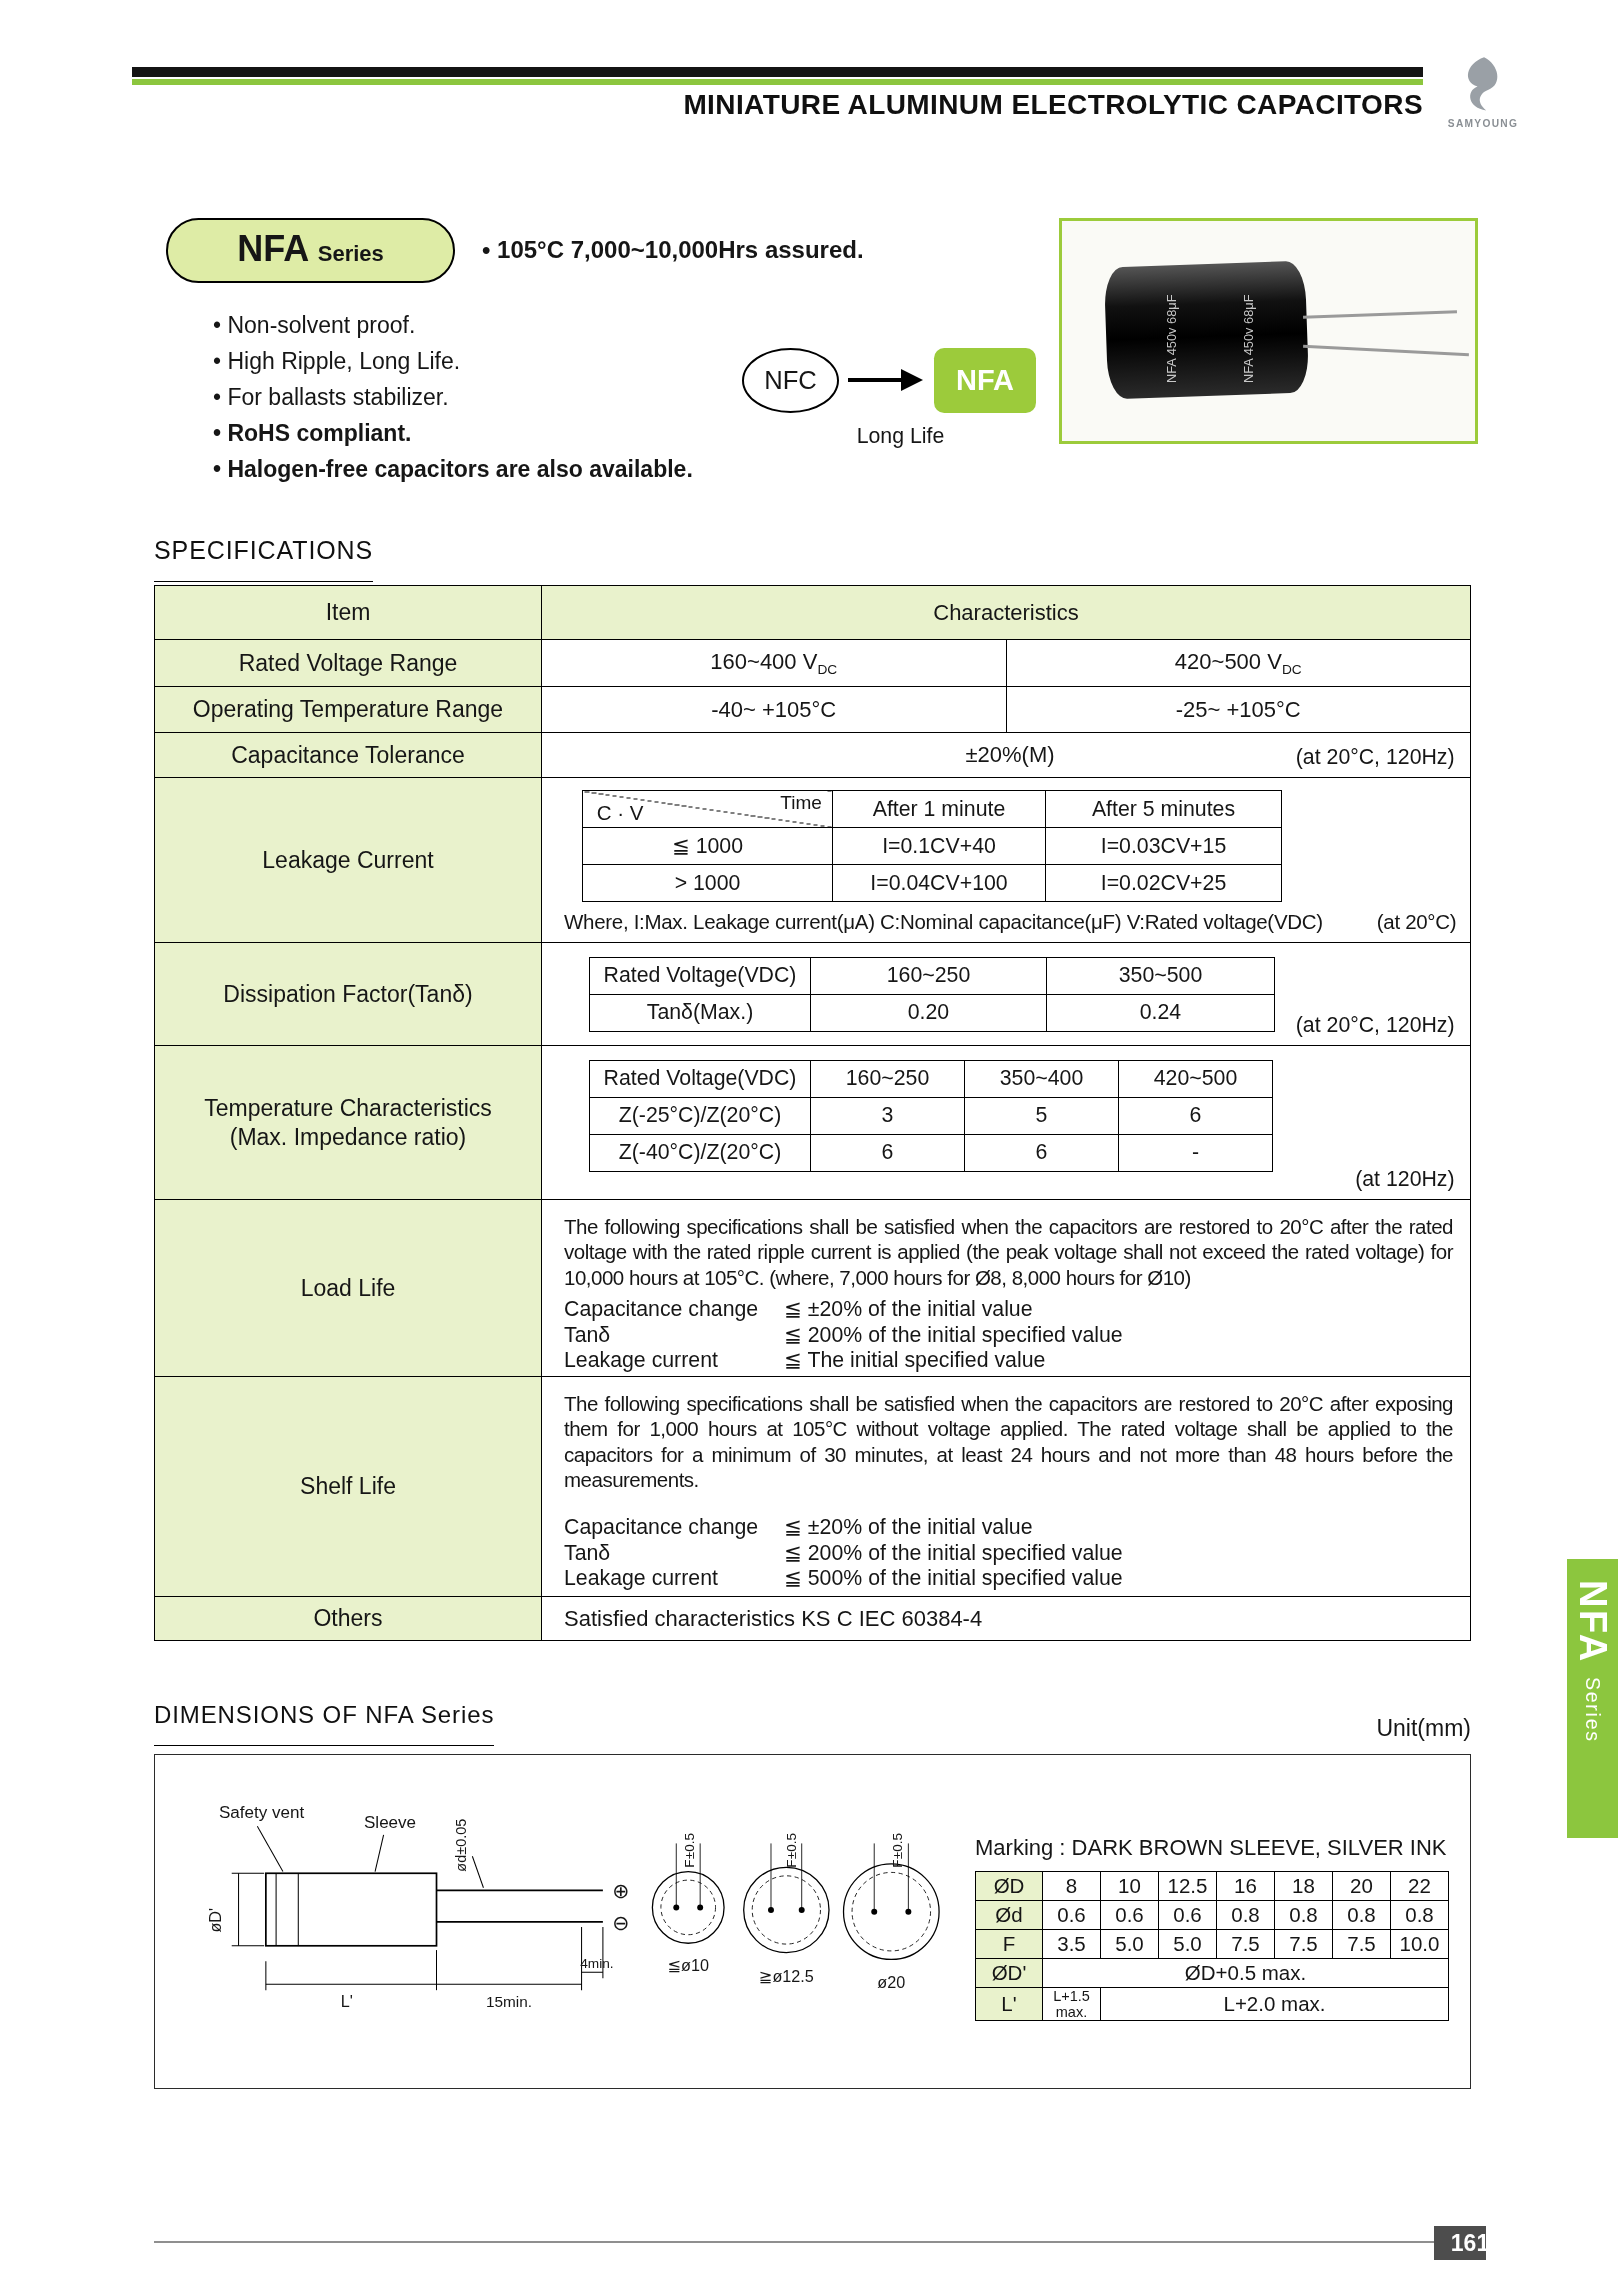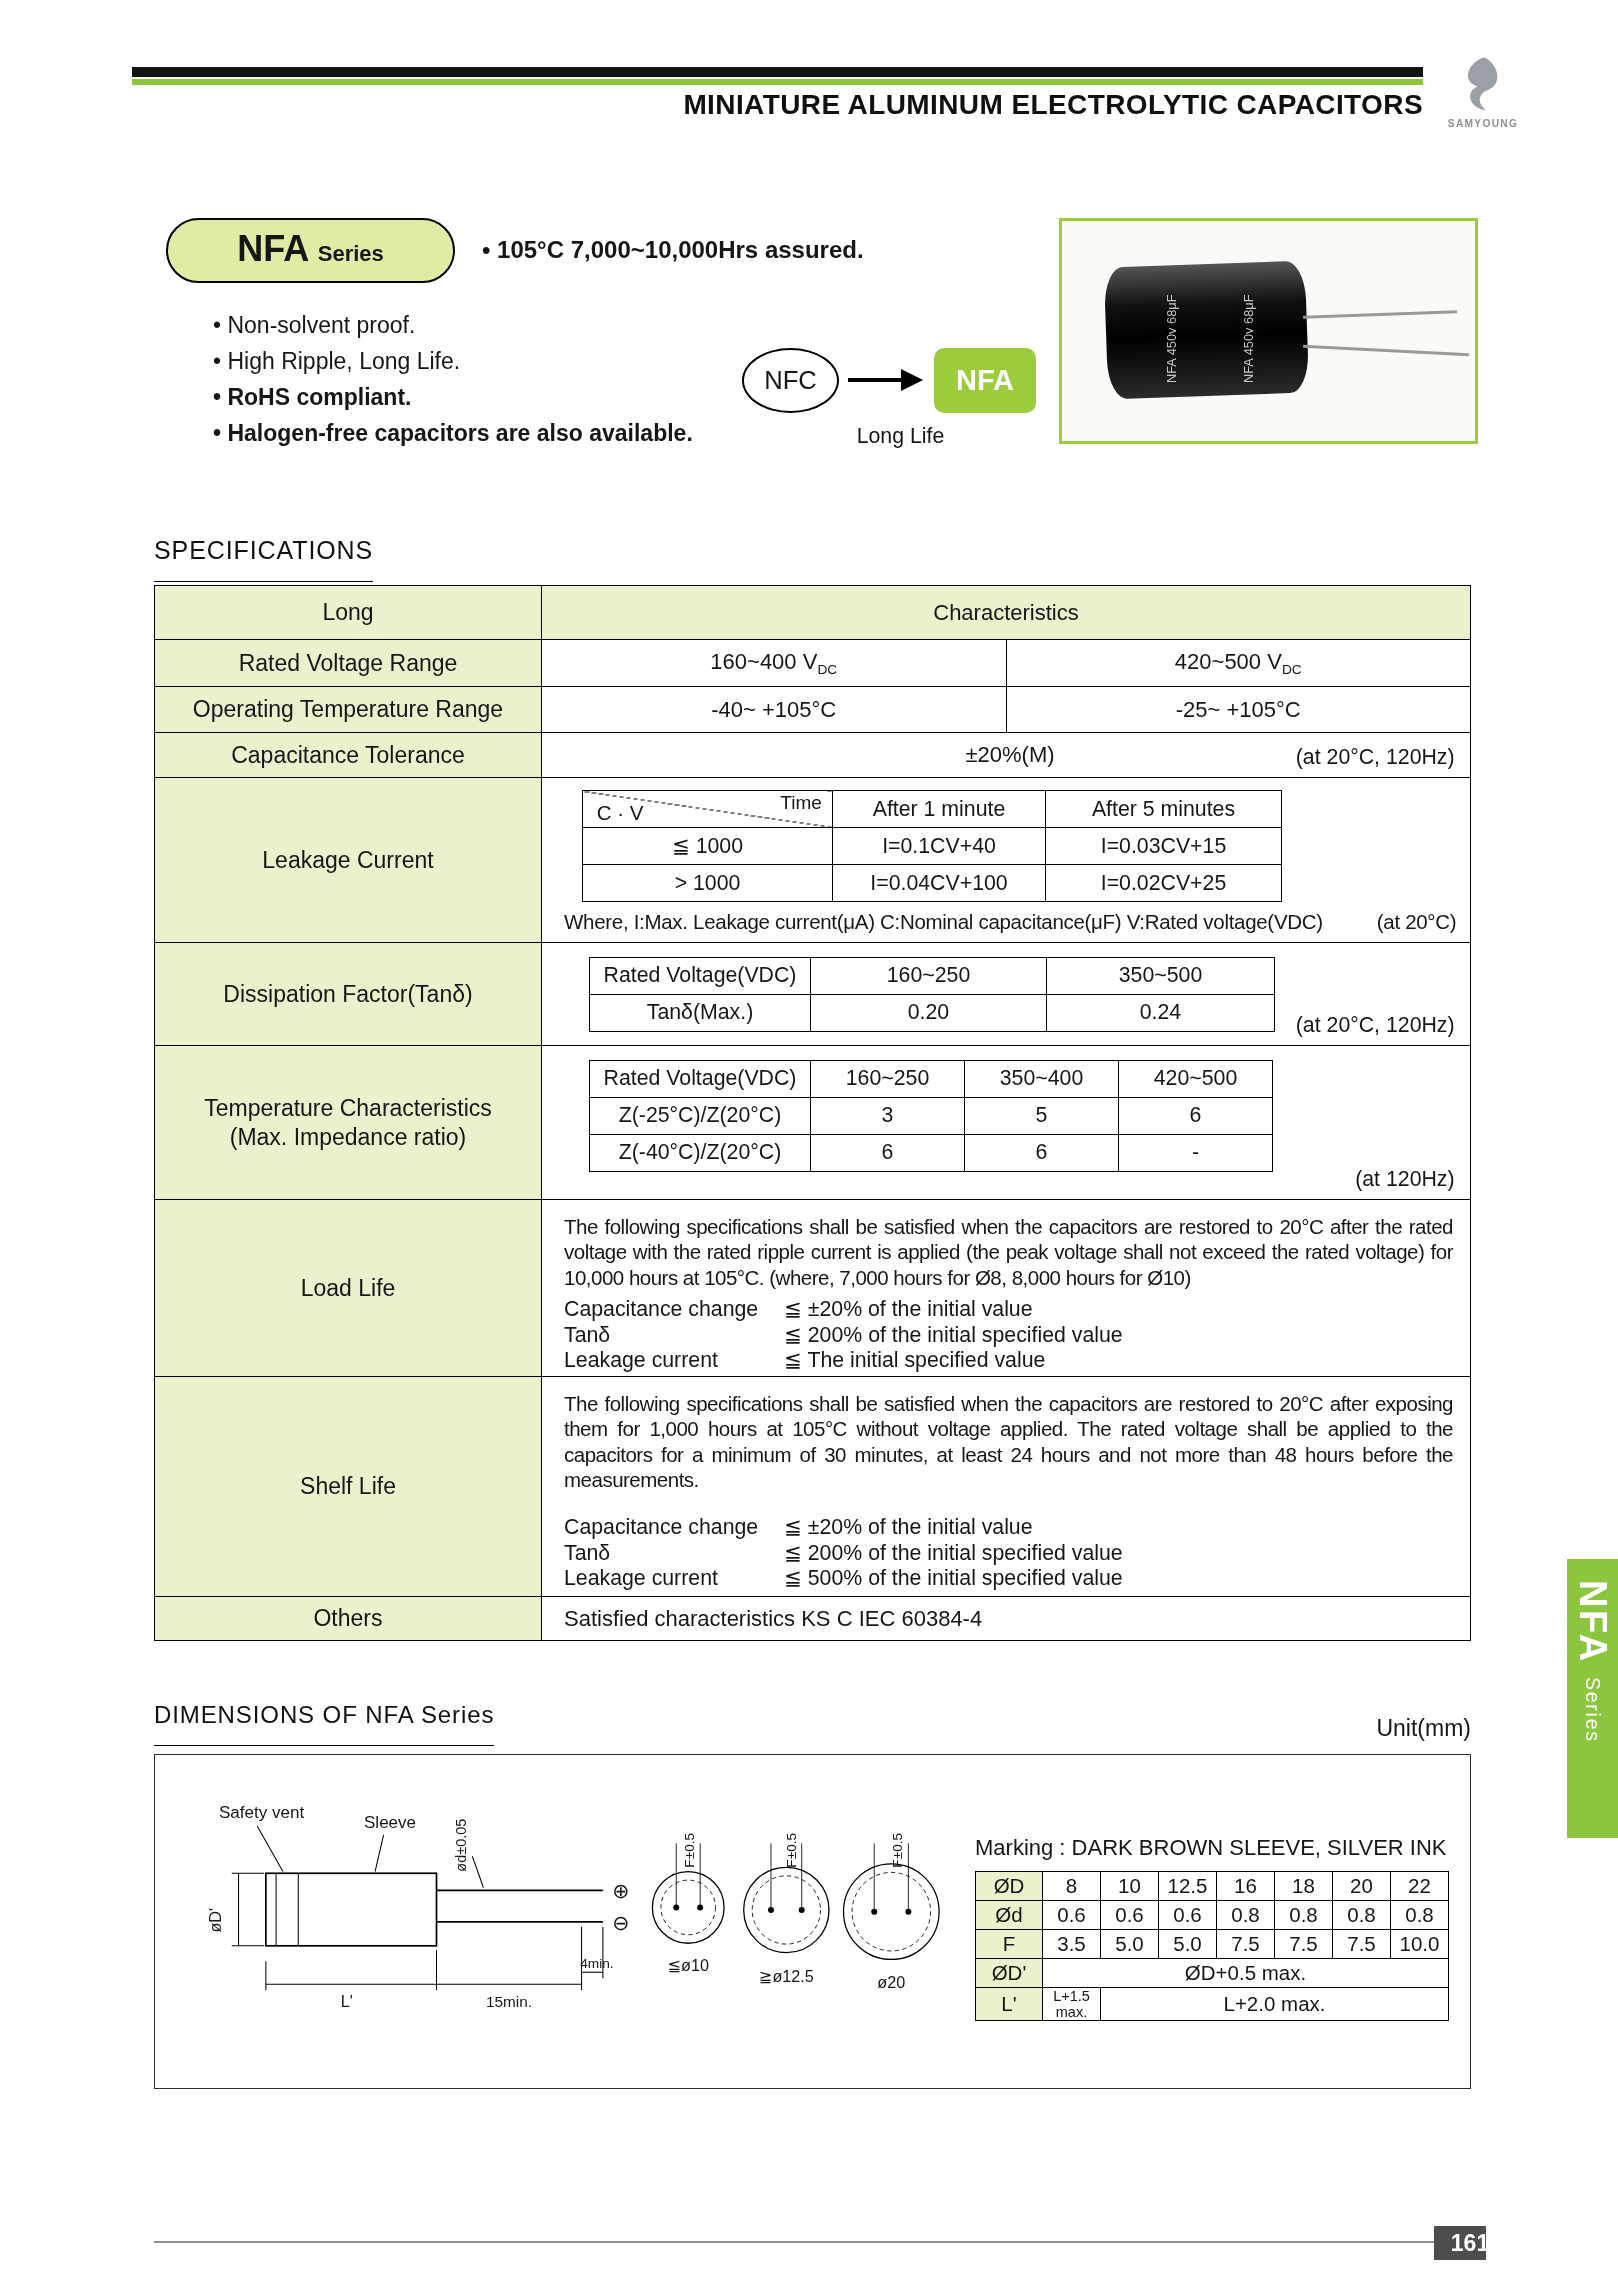--- a/index.html
+++ b/index.html
@@ -121,20 +121,21 @@
   </div>
 
   <div class="abs badge">
     <span class="badge-main">NFA</span>
     <span class="badge-sub">Series</span>
   </div>
   <div class="abs assured">105°C  7,000~10,000Hrs  assured.</div>
   <ul class="abs features">
     <li>Non-solvent proof.</li>
     <li>High Ripple, Long Life.</li>
+    <li>For ballasts stabilizer.</li>
     <li class="bold">RoHS compliant.</li>
     <li class="bold">Halogen-free capacitors are also available.</li>
   </ul>
   <div class="abs nfc-circle">
     <span>NFC</span>
   </div>
   <div class="abs arrow-line"></div>
   <div class="abs arrow-head"></div>
   <div class="abs nfa-box">
     <span>NFA</span>
@@ -149,21 +150,21 @@
     <div class="cap-lead" style="left:241px; top:128px; width:166px; transform:rotate(3deg);"></div>
   </div>
 
   <div class="abs" style="left:154px; top:536px;">
     <span class="sec-head">SPECIFICATIONS</span>
   </div>
 
   <div class="abs spec-table">
 
     <div class="srow" style="height:53px;">
-      <div class="item-cell">Long</div>
+      <div class="item-cell">Item</div>
       <div class="char-cell green center">Characteristics</div>
     </div>
 
     <div class="srow" style="height:47px;">
       <div class="item-cell">Rated Voltage Range</div>
       <div class="char-cell split">
         <div class="half">
           <span><span>160~400 V</span><sub class="vsub">DC</sub></span>
         </div>
         <div class="half">

